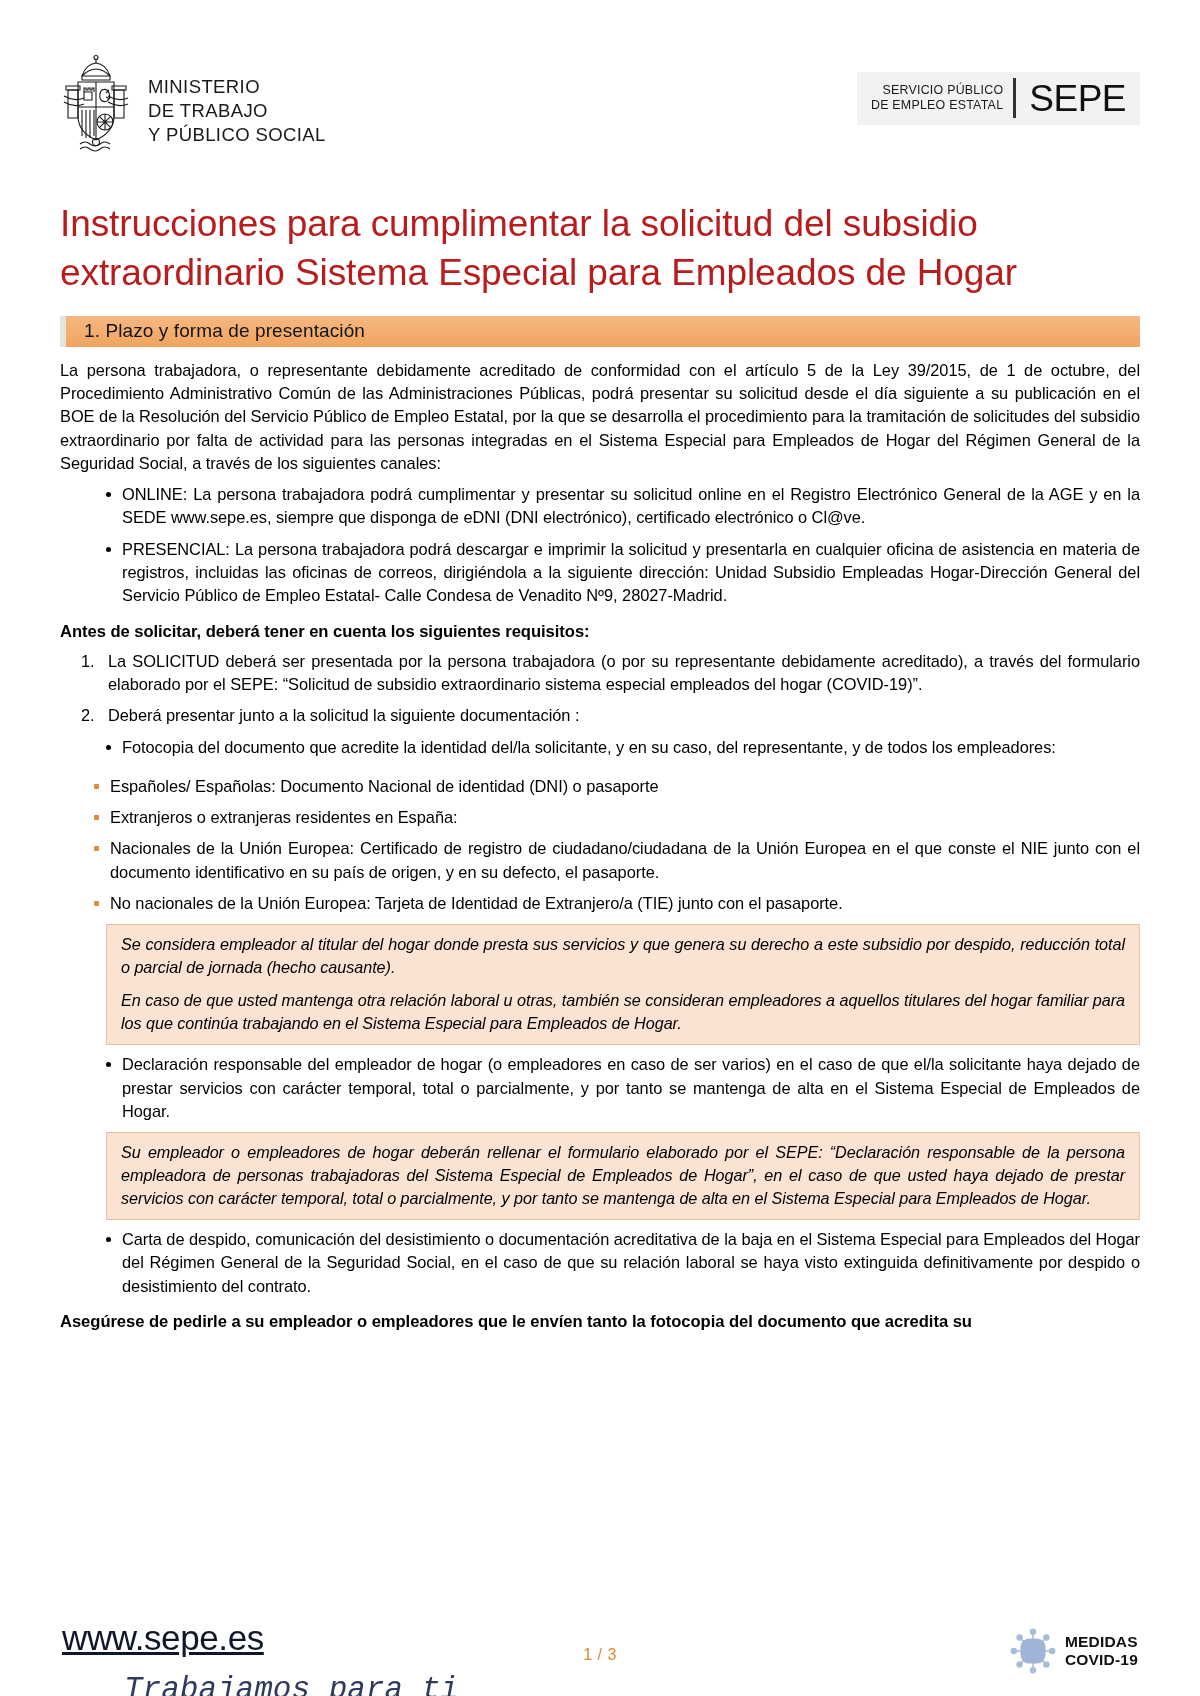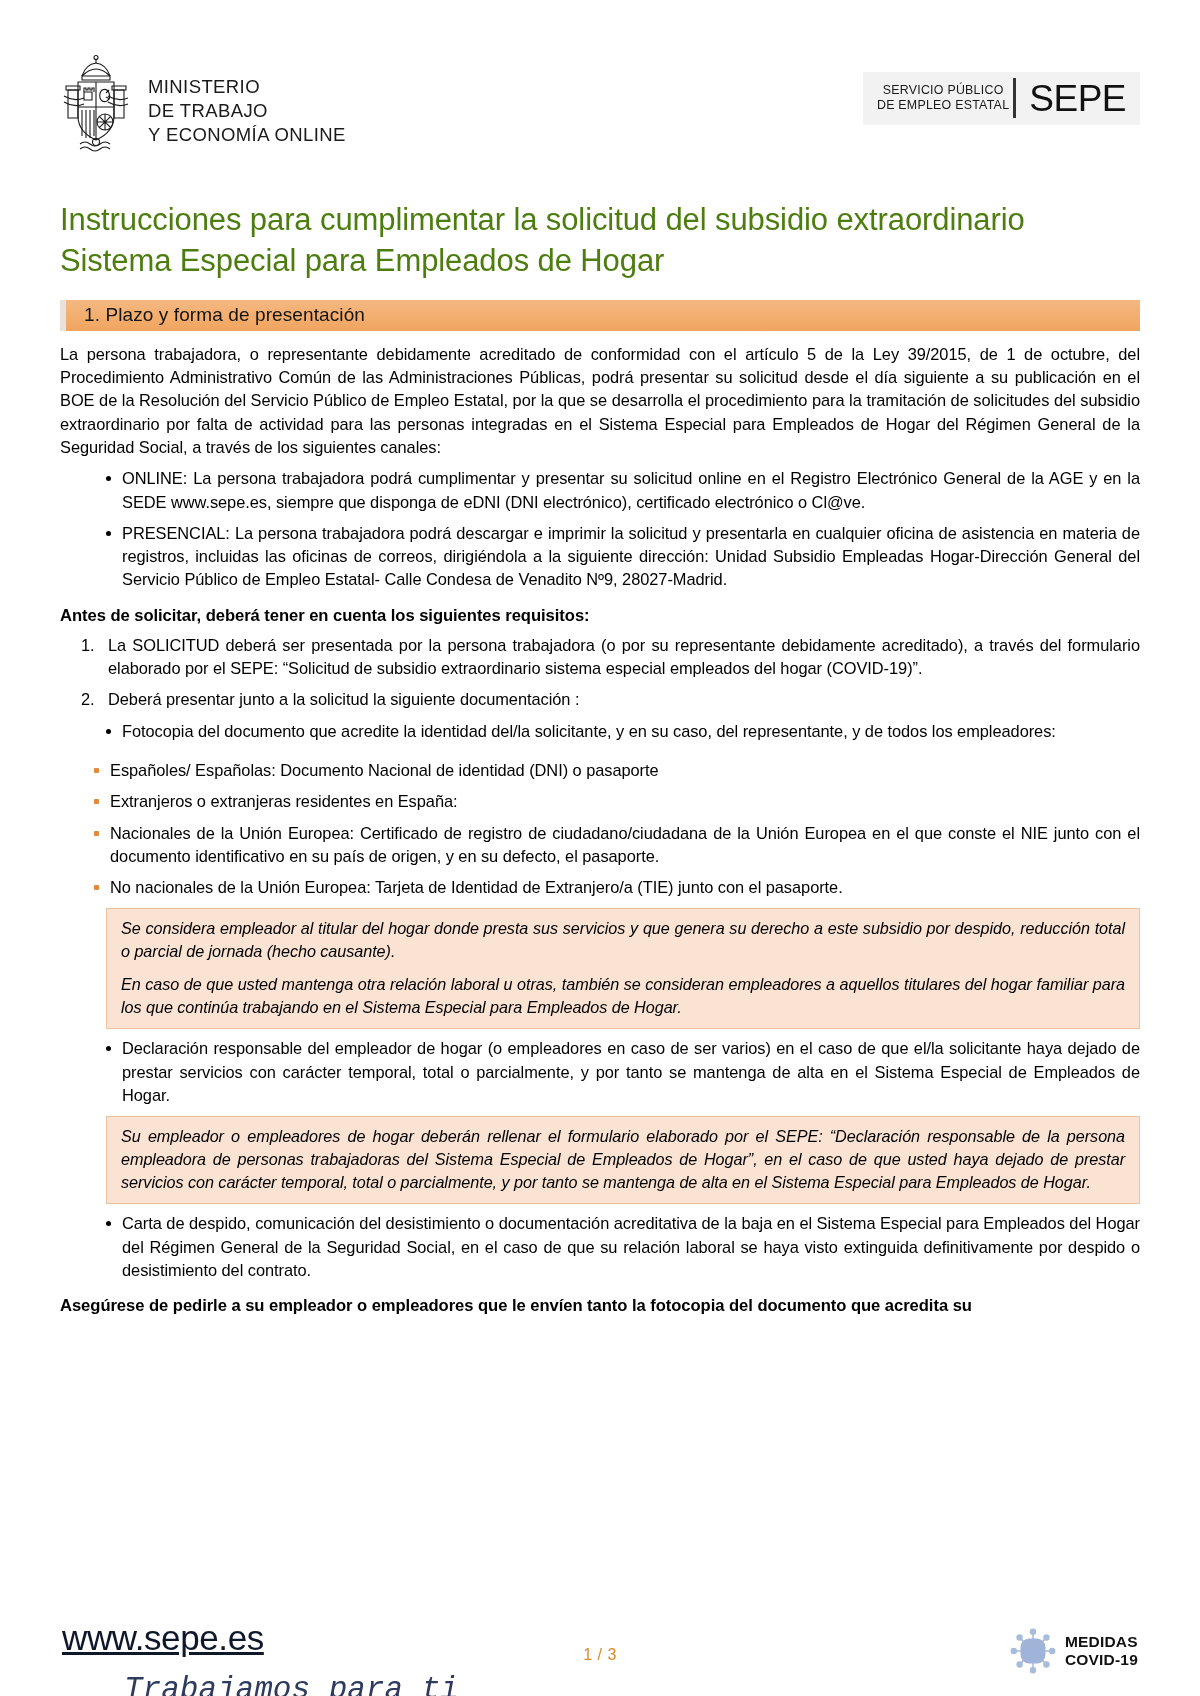--- a/index.html
+++ b/index.html
@@ -59,43 +59,43 @@
     display: flex;
     align-items: center;
     background: #f2f2f2;
     padding: 6px 14px 7px 14px;
   }
   .sepe-sub {
     font-size: 12.4px;
     line-height: 1.22;
     letter-spacing: 0.25px;
     color: #1a1a1a;
-    text-align: center;
-    padding-right: 4px;
+    text-align: right;
+    padding-right: 10px;
   }
   .sepe-divider {
     width: 3px;
     height: 40px;
     background: #333;
     margin-right: 13px;
   }
   .sepe-word {
     font-size: 37px;
     letter-spacing: -0.5px;
     color: #111;
     line-height: 1;
     font-weight: 400;
   }
 
   
   .doc-title {
     margin: 28px 60px 0 60px;
-    font-size: 31px;
+    font-size: 37px;
     line-height: 1.32;
-    color: #4d7c0f;
+    color: #b91c1c;
     font-weight: 400;
     letter-spacing: -0.1px;
   }
 
   
   .section-bar {
     margin: 18px 60px 0 60px;
     background: linear-gradient(to bottom, #f4b882 0%, #f3ad6e 55%, #f0a55f 100%);
     border-left: 6px solid #e8e2dc;
     height: 31px;
@@ -312,21 +312,21 @@
           <path d="M4 44 q10 6 20 2 M4 50 q10 6 20 2"></path>
           <path d="M48 44 q10 6 20 2 M48 50 q10 6 20 2"></path>
 
           <path d="M20 92 q5 -4 10 0 t10 0 t10 0"></path>
           <path d="M20 97 q5 -4 10 0 t10 0 t10 0"></path>
         </g>
       </svg>
       <div class="ministry-text">
         <div>MINISTERIO</div>
         <div>DE TRABAJO</div>
-        <div>Y ECONOMÍA ONLINE</div>
+        <div>Y PÚBLICO SOCIAL</div>
       </div>
     </div>
 
     <div class="sepe-logo">
       <div class="sepe-sub">
         <div>SERVICIO PÚBLICO</div>
         <div>DE EMPLEO ESTATAL</div>
       </div>
       <div class="sepe-divider"></div>
       <div class="sepe-word">SEPE</div>

